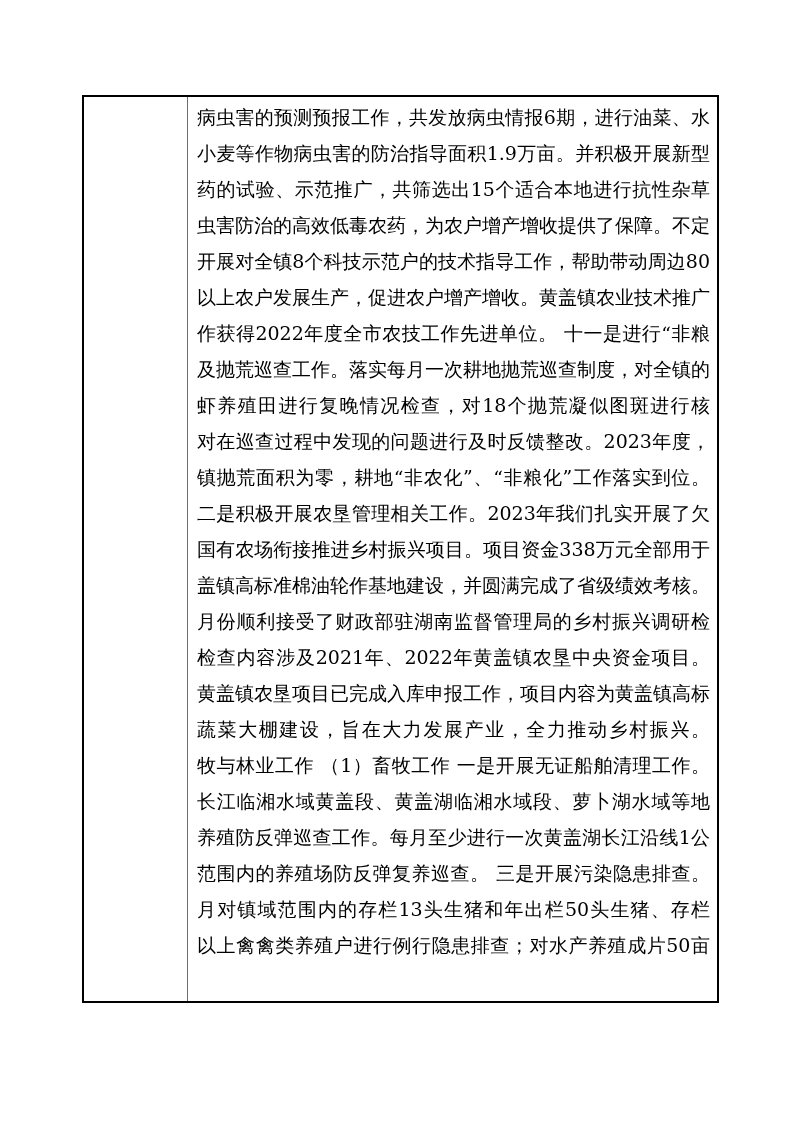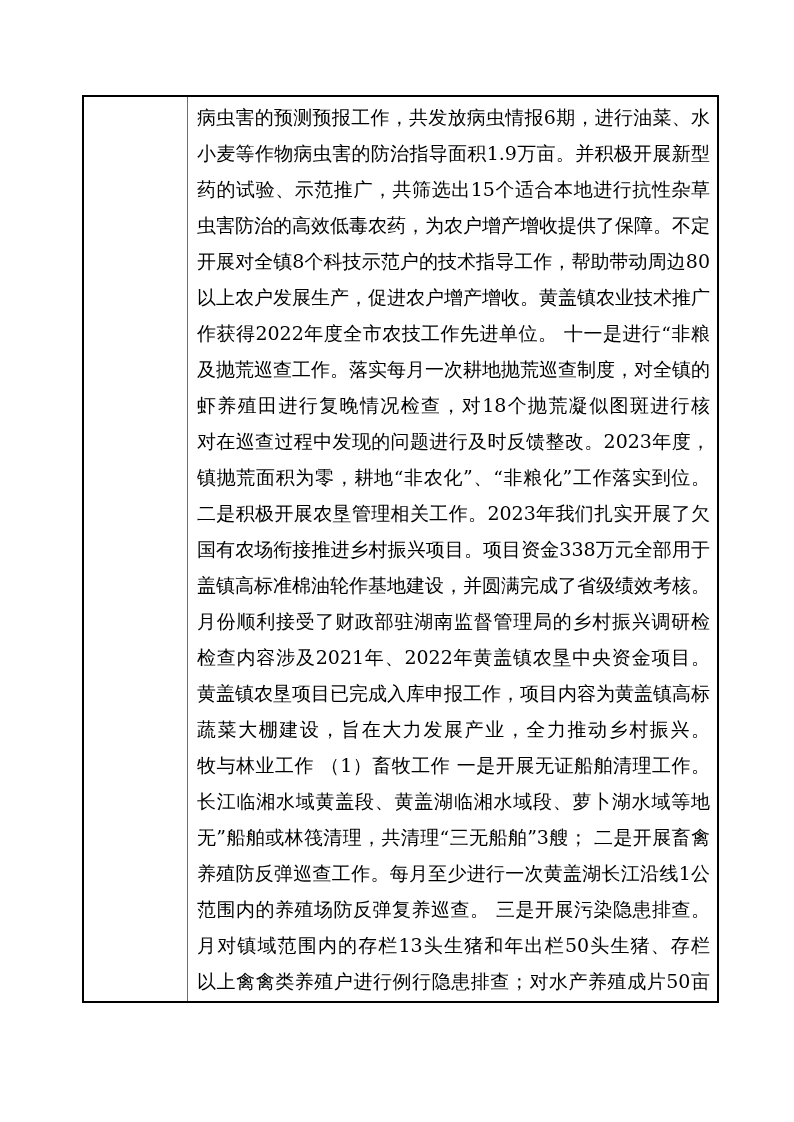--- a/index.html
+++ b/index.html
@@ -66,21 +66,20 @@
           <div class="line">镇抛荒面积为零，耕地“非农化”、“非粮化”工作落实到位。 十</div>
           <div class="line">二是积极开展农垦管理相关工作。2023年我们扎实开展了欠发达</div>
           <div class="line">国有农场衔接推进乡村振兴项目。项目资金338万元全部用于黄</div>
           <div class="line">盖镇高标准棉油轮作基地建设，并圆满完成了省级绩效考核。四</div>
           <div class="line">月份顺利接受了财政部驻湖南监督管理局的乡村振兴调研检查，</div>
           <div class="line">检查内容涉及2021年、2022年黄盖镇农垦中央资金项目。2024年</div>
           <div class="line">黄盖镇农垦项目已完成入库申报工作，项目内容为黄盖镇高标准</div>
           <div class="line">蔬菜大棚建设，旨在大力发展产业，全力推动乡村振兴。 二、畜</div>
           <div class="line">牧与林业工作 （1）畜牧工作 一是开展无证船舶清理工作。完成</div>
           <div class="line">长江临湘水域黄盖段、黄盖湖临湘水域段、萝卜湖水域等地的“三</div>
-          <div class="line">无”船舶或林筏清理，共清理“三无船舶”3艘； 二是开展畜禽</div>
           <div class="line">养殖防反弹巡查工作。每月至少进行一次黄盖湖长江沿线1公里</div>
           <div class="line">范围内的养殖场防反弹复养巡查。 三是开展污染隐患排查。每</div>
           <div class="line">月对镇域范围内的存栏13头生猪和年出栏50头生猪、存栏500羽</div>
           <div class="line">以上禽禽类养殖户进行例行隐患排查；对水产养殖成片50亩以上</div>
         </div>
     </div>
   </div>
 </div>
 
 </body></html>

